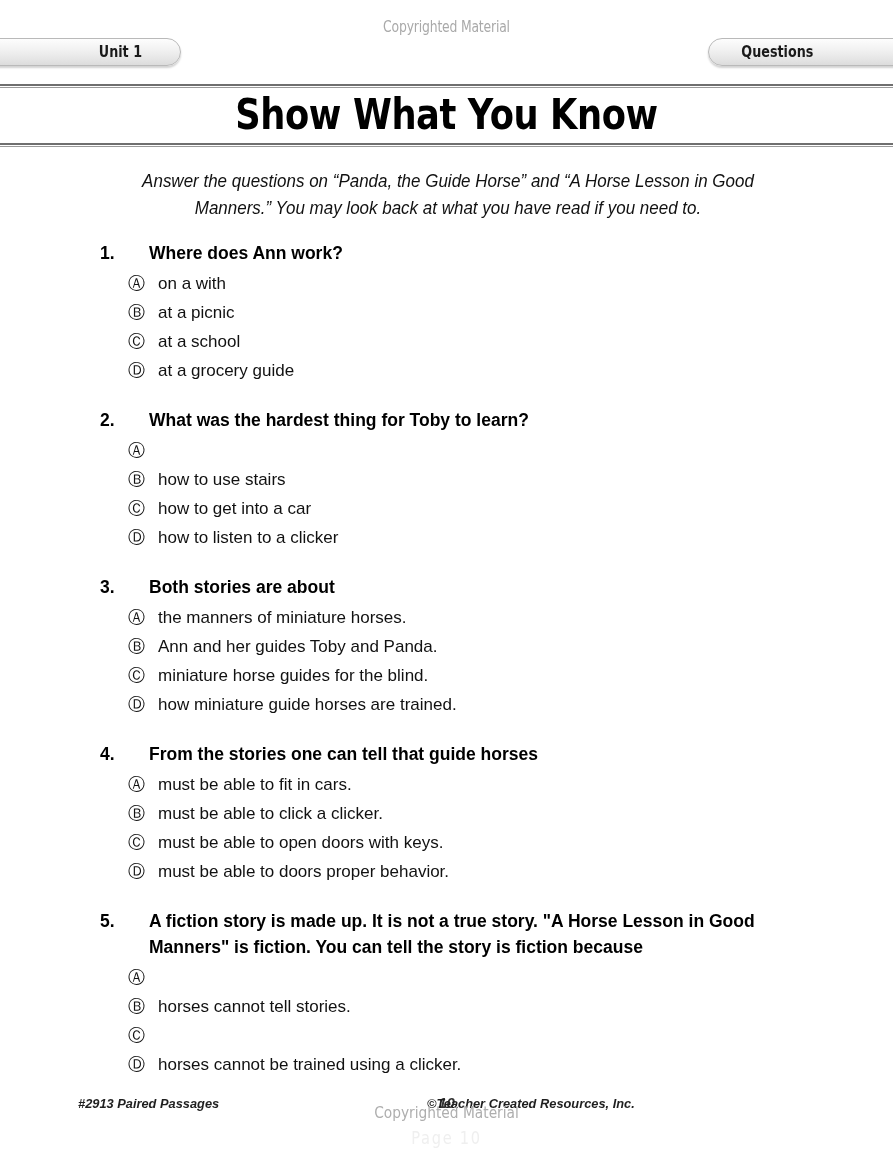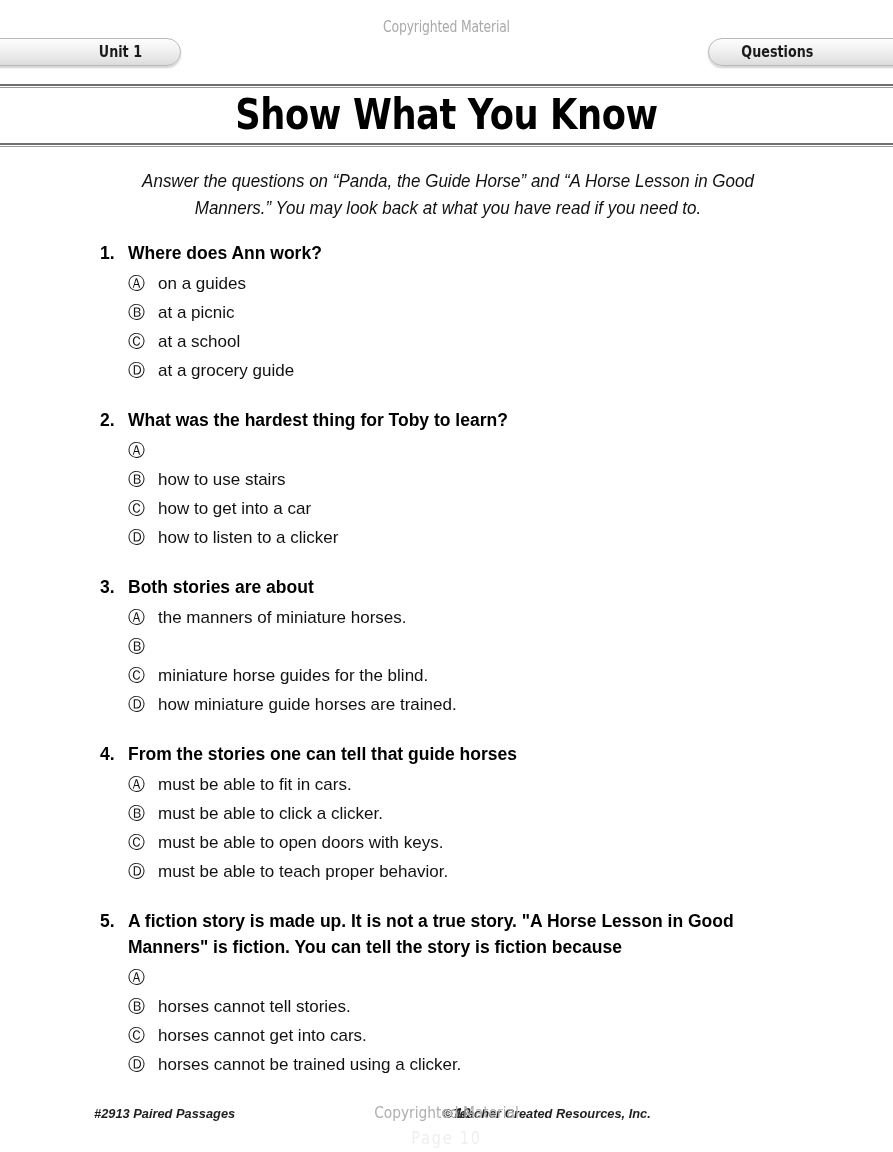--- a/index.html
+++ b/index.html
@@ -146,20 +146,21 @@
     padding-left: 100px;
   }
   .q-num {
     width: 28px;
     flex: 0 0 28px;
     font-weight: bold;
   }
   .q-text {
     flex: 1 1 auto;
     max-width: 690px;
+    margin-left: 21px;
   }
   .choices {
     margin-top: 3px;
   }
   .choice {
     display: flex;
     align-items: flex-start;
     font-size: 17px;
     line-height: 29px;
     color: #111111;
@@ -174,24 +175,23 @@
     color: #111111;
   }
   .choice-text {
     flex: 1 1 auto;
   }
 
   
   .footer {
     position: absolute;
     top: 1096px;
-    left: 16px;
+    left: 0;
     width: 715px;
     height: 30px;
-    margin-top: 10px;
   }
   .footer-left {
     position: absolute;
     left: 78px;
     top: 0;
     font-size: 13.5px;
     font-style: italic;
     font-weight: bold;
     color: #1f1f1f;
     transform: scaleX(0.95);
@@ -271,21 +271,21 @@
 
   <div class="questions">
       <div class="question">
         <div class="q-stem">
           <span class="q-num">1.</span>
           <span class="q-text">Where does Ann work?</span>
         </div>
         <div class="choices">
           <div class="choice">
             <span class="choice-marker">Ⓐ</span>
-            <span class="choice-text">on a guides</span>
+            <span class="choice-text">on a with</span>
           </div>
           <div class="choice">
             <span class="choice-marker">Ⓑ</span>
             <span class="choice-text">at a picnic</span>
           </div>
           <div class="choice">
             <span class="choice-marker">Ⓒ</span>
             <span class="choice-text">at a school</span>
           </div>
           <div class="choice">
@@ -322,20 +322,21 @@
           <span class="q-num">3.</span>
           <span class="q-text">Both stories are about</span>
         </div>
         <div class="choices">
           <div class="choice">
             <span class="choice-marker">Ⓐ</span>
             <span class="choice-text">the manners of miniature horses.</span>
           </div>
           <div class="choice">
             <span class="choice-marker">Ⓑ</span>
+            <span class="choice-text">Ann and her guides Toby and Panda.</span>
           </div>
           <div class="choice">
             <span class="choice-marker">Ⓒ</span>
             <span class="choice-text">miniature horse guides for the blind.</span>
           </div>
           <div class="choice">
             <span class="choice-marker">Ⓓ</span>
             <span class="choice-text">how miniature guide horses are trained.</span>
           </div>
         </div>
@@ -353,40 +354,39 @@
           <div class="choice">
             <span class="choice-marker">Ⓑ</span>
             <span class="choice-text">must be able to click a clicker.</span>
           </div>
           <div class="choice">
             <span class="choice-marker">Ⓒ</span>
             <span class="choice-text">must be able to open doors with keys.</span>
           </div>
           <div class="choice">
             <span class="choice-marker">Ⓓ</span>
-            <span class="choice-text">must be able to teach proper behavior.</span>
+            <span class="choice-text">must be able to doors proper behavior.</span>
           </div>
         </div>
       </div>
       <div class="question">
         <div class="q-stem">
           <span class="q-num">5.</span>
           <span class="q-text">A fiction story is made up.  It is not a true story.  "A Horse Lesson in Good Manners" is fiction. You can tell the story is fiction because</span>
         </div>
         <div class="choices">
           <div class="choice">
             <span class="choice-marker">Ⓐ</span>
           </div>
           <div class="choice">
             <span class="choice-marker">Ⓑ</span>
             <span class="choice-text">horses cannot tell stories.</span>
           </div>
           <div class="choice">
             <span class="choice-marker">Ⓒ</span>
-            <span class="choice-text">horses cannot get into cars.</span>
           </div>
           <div class="choice">
             <span class="choice-marker">Ⓓ</span>
             <span class="choice-text">horses cannot be trained using a clicker.</span>
           </div>
         </div>
       </div>
     </div>
 
   <div class="footer">

